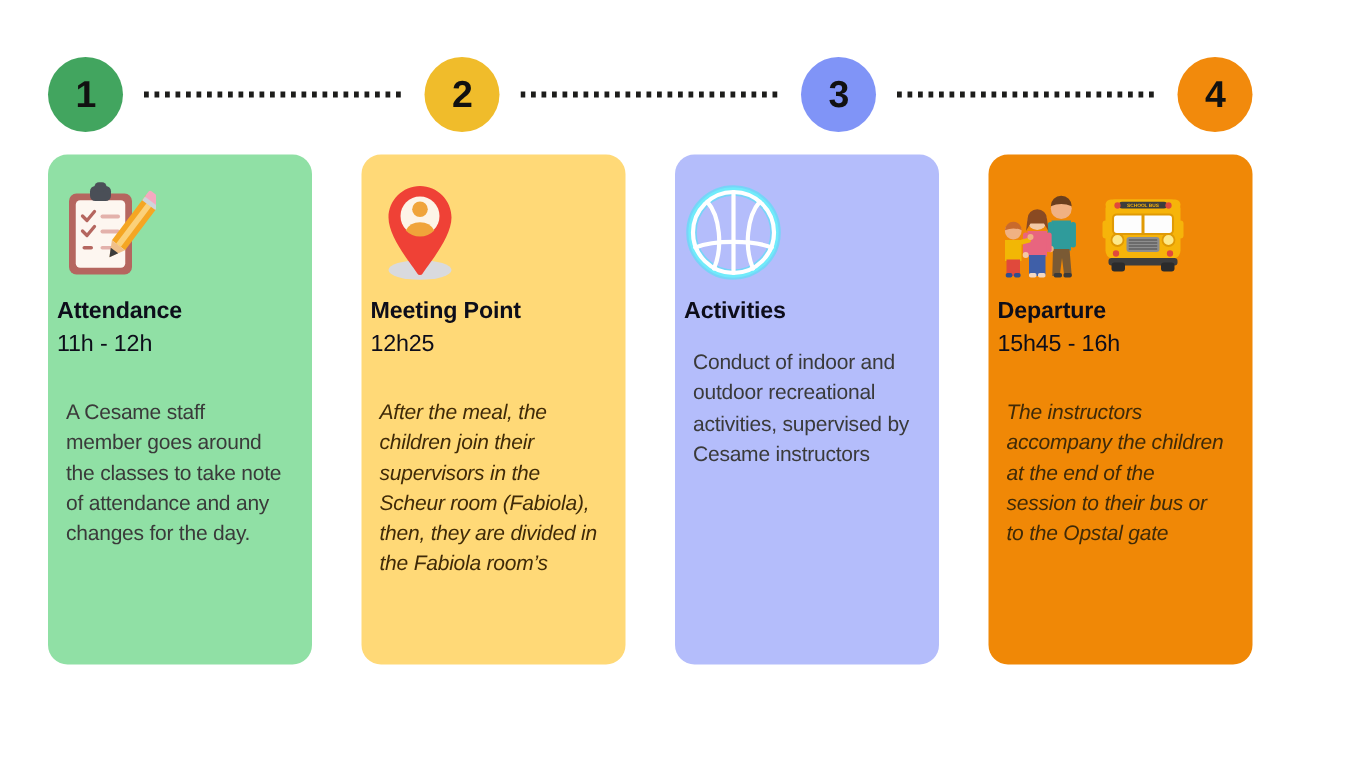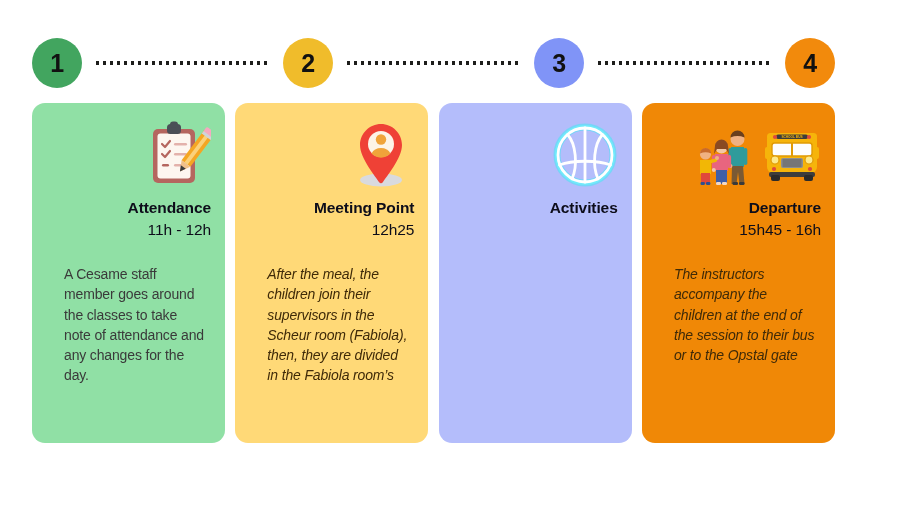--- a/index.html
+++ b/index.html
@@ -67,28 +67,28 @@
   .cards-row {
     position: absolute;
     left: 32px;
     top: 103px;
     width: 803px;
     height: 340px;
     display: flex;
     justify-content: space-between;
   }
   .card {
-    width: 193px;
+    width: 176px;
     height: 340px;
     border-radius: 13px;
     box-sizing: border-box;
-    padding: 16px 14px 10px 26px;
+    padding: 16px 14px 10px 6px;
     display: flex;
     flex-direction: column;
-    align-items: flex-end;
+    align-items: flex-start;
     overflow: hidden;
   }
   .card-icon {
     height: 72px;
     display: flex;
     align-items: center;
     justify-content: center;
     gap: 8px;
     margin-bottom: 6px;
   }
@@ -212,20 +212,21 @@
           <g fill="none" stroke="#ffffff" stroke-width="2.8" stroke-linecap="round">
             <circle cx="33" cy="33" r="27"></circle>
             <path d="M33 6 L33 60"></path>
             <path d="M15.5 12.5 C24 22 26 43 20 57"></path>
             <path d="M50.5 12.5 C42 22 40 43 46 57"></path>
             <path d="M7.5 43 C20 38 46 38 58.5 43"></path>
           </g>
         </svg>
       </div>
       <div class="card-title">Activities</div>
+      <div class="card-body">Conduct of indoor and outdoor recreational activities, supervised by Cesame instructors</div>
     </div>
 
     <div class="card card--dark-body" style="background:#f08806;">
       <div class="card-icon">
 
         <svg width="60" height="62" viewBox="0 0 60 62">
 
           <g>
             <path d="M36 23 h13 v20 h-13 z" fill="#2f9b9b"></path>
             <path d="M37 42 h11 l1.5 18 h-5 l-1.5 -12 l-1.5 12 h-5 z" fill="#7a5a34"></path>

